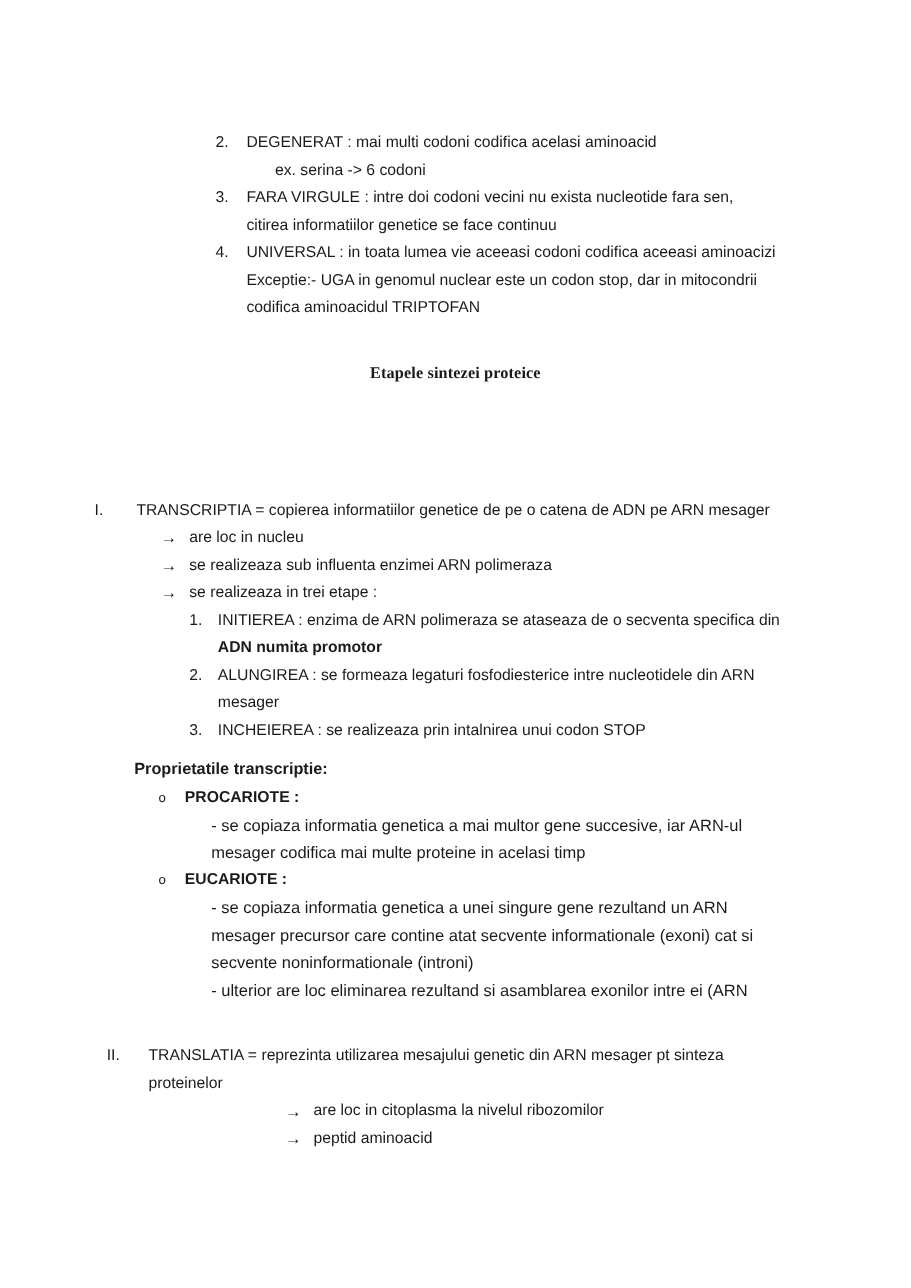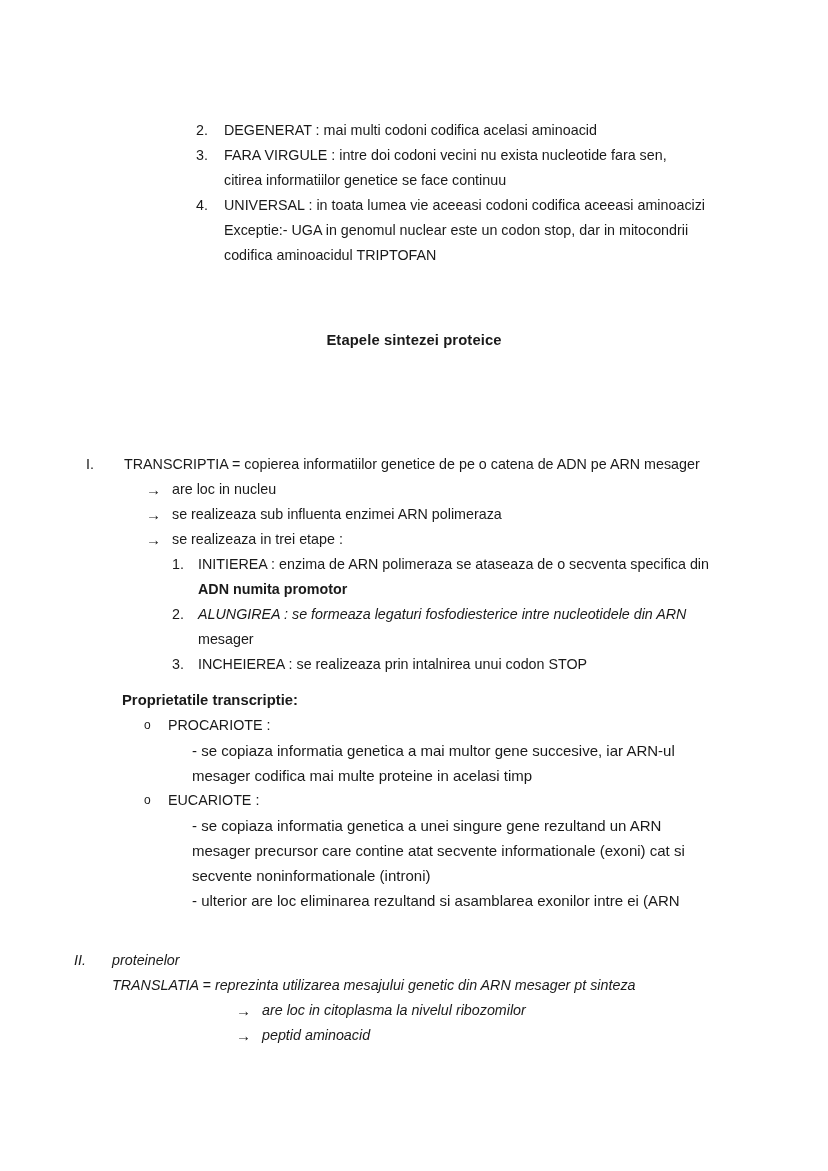--- a/index.html
+++ b/index.html
@@ -54,20 +54,21 @@
   
   .center-heading {
     position: absolute;
     left: 0;
     top: 332px;
     width: 828px;
     text-align: center;
     font-size: 14.8px;
     font-weight: bold;
     letter-spacing: 0.1px;
+    font-family: Liberation Serif, serif;
   }
 
   
   .roman-block {
     position: absolute;
     width: 680px;
   }
   .roman-row {
     display: flex;
     align-items: flex-start;
@@ -129,37 +130,39 @@
     line-height: 25px;
   }
   .circ-item .circ {
     flex: 0 0 24px;
     width: 24px;
     font-size: 12px;
     line-height: 25px;
   }
   .circ-item .ctext {
     flex: 1;
+    font-weight: bold;
   }
   .dash-para {
     font-size: 15px;
     line-height: 25px;
   }
 </style>
 </head>
 <body>
 
 <div class="page">
 
   <div class="top-list">
 
     <div class="num-item">
       <div class="marker">2.</div>
       <div class="body">
         <div>DEGENERAT :  mai multi codoni codifica acelasi aminoacid</div>
+        <div class="sub-indent">ex. serina -&gt; 6 codoni</div>
       </div>
     </div>
 
     <div class="num-item">
       <div class="marker">3.</div>
       <div class="body">
         <div>FARA VIRGULE : intre doi codoni vecini nu exista nucleotide fara sen,</div>
         <div>citirea informatiilor genetice se face continuu</div>
       </div>
     </div>
@@ -201,21 +204,21 @@
       <div class="inner-num">
         <span class="inum">1.</span>
         <span class="ibody">
           <span style="display:block;">INITIEREA : enzima de ARN polimeraza se ataseaza de o secventa specifica din</span>
           <span style="display:block;font-weight:bold;">ADN numita promotor</span>
         </span>
       </div>
       <div class="inner-num">
         <span class="inum">2.</span>
         <span class="ibody">
-          <span style="display:block;font-style:italic;">ALUNGIREA : se formeaza legaturi fosfodiesterice intre nucleotidele din ARN</span>
+          <span style="display:block;">ALUNGIREA : se formeaza legaturi fosfodiesterice intre nucleotidele din ARN</span>
           <span style="display:block;">mesager</span>
         </span>
       </div>
       <div class="inner-num">
         <span class="inum">3.</span>
         <span class="ibody">
           <span style="display:block;">INCHEIEREA : se realizeaza prin intalnirea unui codon STOP</span>
         </span>
       </div>
     </div>
@@ -241,26 +244,26 @@
       </div>
       <div style="padding-left:48px;">
         <div class="dash-para">- se copiaza informatia genetica a unei singure gene rezultand un ARN</div>
         <div class="dash-para">mesager precursor care contine atat secvente informationale (exoni) cat si</div>
         <div class="dash-para">secvente noninformationale (introni)</div>
         <div class="dash-para">- ulterior are loc eliminarea rezultand si asamblarea exonilor intre ei (ARN</div>
       </div>
     </div>
   </div>
 
-  <div class="roman-block" style="left:74px; top:948px; width:660px;font-style:italic;">
+  <div class="roman-block" style="left:97px; top:948px; width:660px;">
     <div class="roman-row">
       <div class="rnum">II.</div>
       <div class="rbody">
+        <div>TRANSLATIA = reprezinta utilizarea mesajului genetic din ARN mesager pt sinteza</div>
         <div>proteinelor</div>
-        <div>TRANSLATIA = reprezinta utilizarea mesajului genetic din ARN mesager pt sinteza</div>
       </div>
     </div>
 
     <div style="padding-left:162px;">
       <div class="arrow-item">
         <span class="arrow">→</span>
         <span class="atext">are loc in citoplasma la nivelul ribozomilor</span>
       </div>
       <div class="arrow-item">
         <span class="arrow">→</span>

